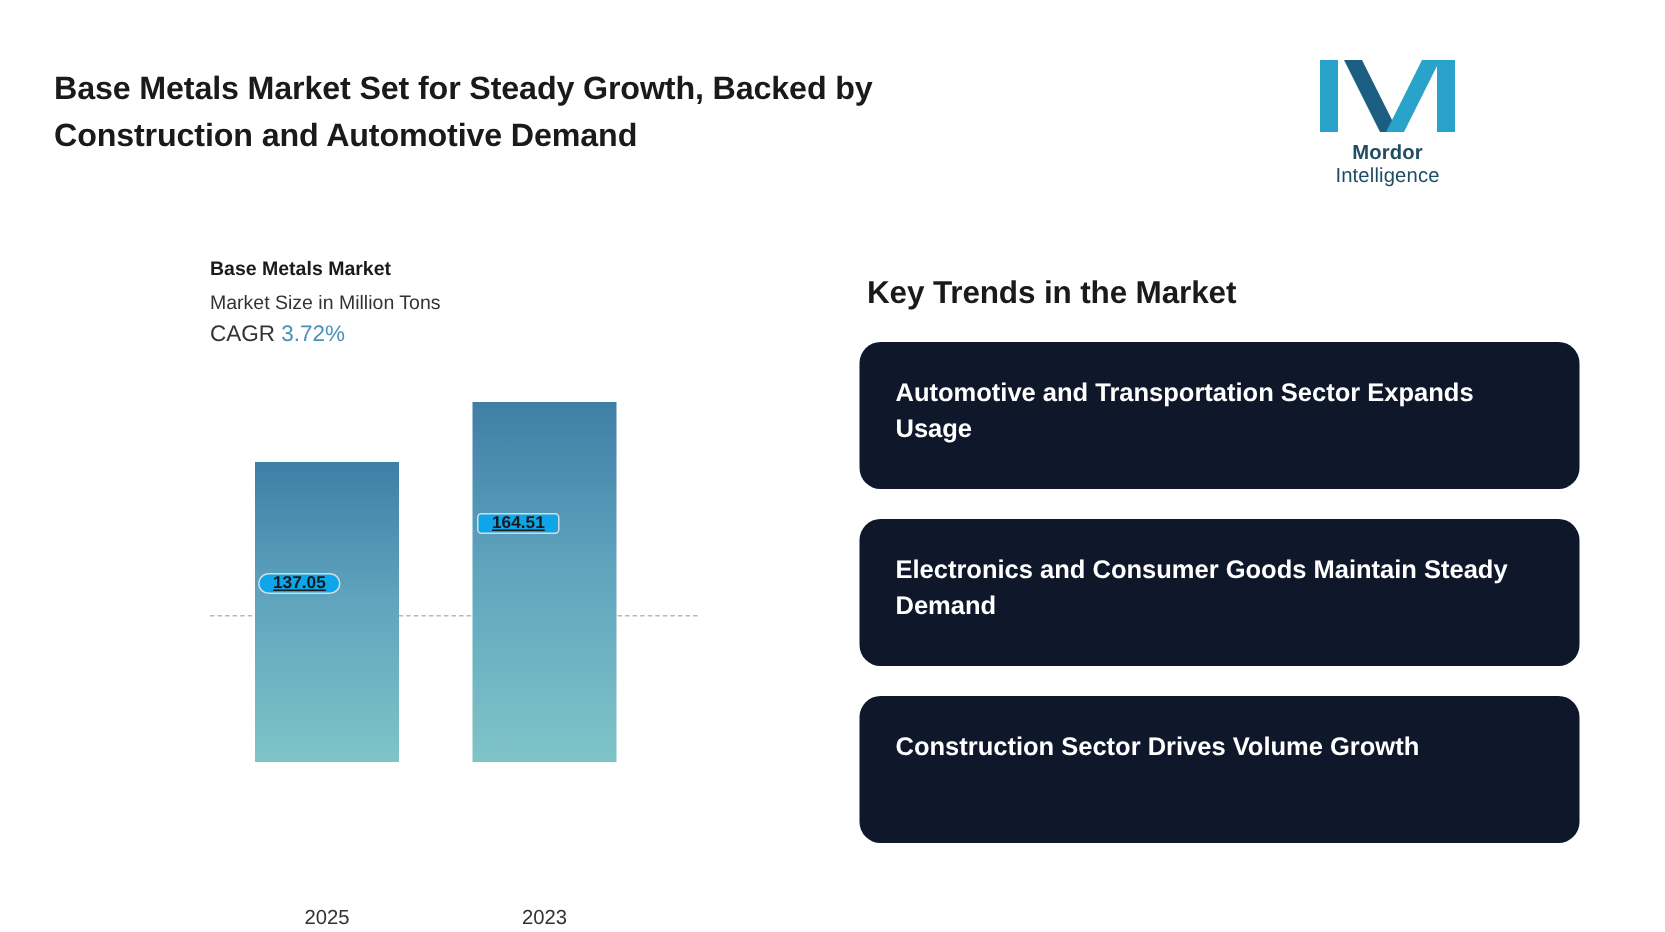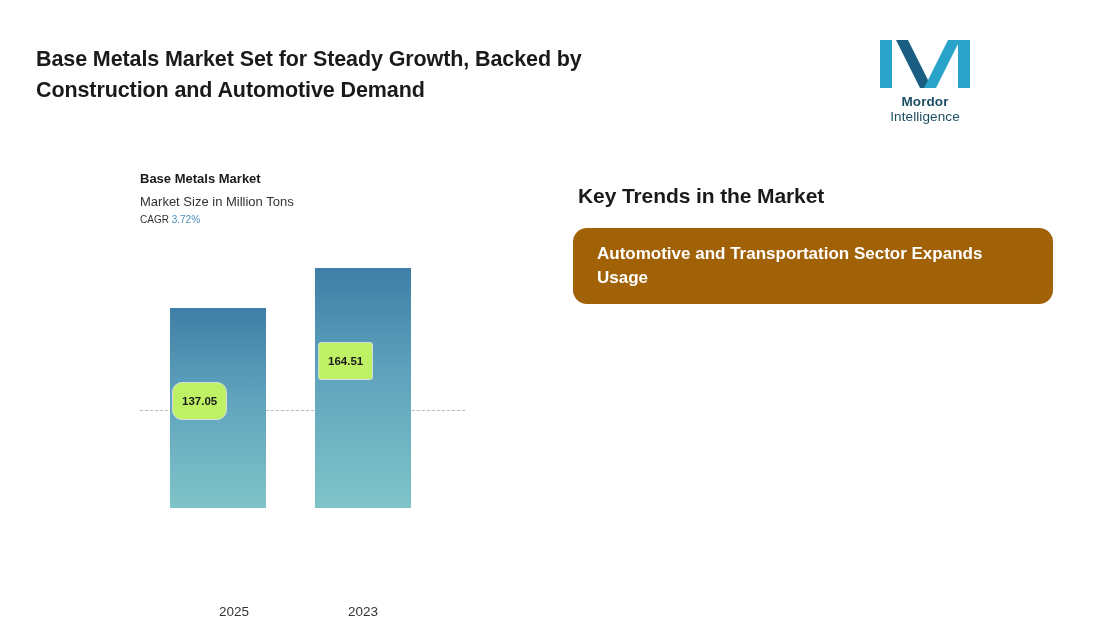--- a/index.html
+++ b/index.html
@@ -79,21 +79,21 @@
     position: absolute;
     left: 30px;
     top: 36px;
     font-size: 13px;
     color: #333333;
   }
   .chart-cagr {
     position: absolute;
     left: 30px;
     top: 56px;
-    font-size: 10px;
+    font-size: 15px;
     color: #333333;
   }
   .chart-cagr .cagr-value {
     color: #4a90b8;
   }
 
   .plot {
     position: absolute;
     left: 0;
     top: 90px;
@@ -111,72 +111,72 @@
     position: absolute;
     bottom: 0;
     width: 96px;
     background: linear-gradient(180deg, #3f7ea6 0%, #5fa3bd 45%, #7fc4c8 100%);
   }
   .bar-2025 { left: 60px; height: 200px; }
   .bar-2030 { left: 205px; height: 240px; }
 
   .bar-label {
     position: absolute;
-    background: #bef264;
+    background: #0ea5e9;
     border: 1px solid #d6dde1;
     border-radius: 3px;
     font-size: 11.5px;
     font-weight: bold;
     color: #1a1a1a;
-    padding: 12px 9px;
+    padding: 0 9px;
     text-align: center;
+    text-decoration: underline;
   }
   .label-2025 { left: 62px; top: 134px; border-radius: 10px; }
   .label-2030 { left: 208px; top: 94px; }
 
   .x-label {
     position: absolute;
     top: 356px;
     width: 110px;
     text-align: center;
     font-size: 13.5px;
     color: #333333;
   }
-  .x-2025 { left: 69px; }
+  .x-2025 { left: 53px; }
   .x-2030 { left: 198px; }
 
   
   .trends {
     position: absolute;
     left: 562px;
     top: 176px;
     width: 480px;
     margin-left: 11px;
   }
   .trends-title {
     font-size: 21px;
     font-weight: bold;
     color: #1a1a1a;
     margin: 8px 0 0 5px;
     letter-spacing: -0.1px;
   }
   .trend-card {
     margin-top: 20px;
-    background: #a16207;
+    background: #0f172a;
     border-radius: 14px;
     color: #ffffff;
     font-size: 17px;
     font-weight: bold;
     line-height: 1.42;
-    padding: 11px 24px;
+    padding: 22px 24px;
     width: 432px;
     box-sizing: content-box;
     min-height: 54px;
     display: flex;
-    align-items: center;
   }
   .trend-card span { display: block; }
 </style>
 </head>
 <body>
 
 <div class="header">
   <div class="header-title">Base Metals Market Set for Steady Growth, Backed by Construction and Automotive Demand</div>
 
   <div class="logo-block">
@@ -216,13 +216,19 @@
 
   </div>
 </div>
 
 <div class="trends">
   <div class="trends-title">Key Trends in the Market</div>
 
   <div class="trend-card">
     <span>Automotive and Transportation Sector Expands Usage</span>
   </div>
+  <div class="trend-card">
+    <span>Electronics and Consumer Goods Maintain Steady Demand</span>
+  </div>
+  <div class="trend-card">
+    <span>Construction Sector Drives Volume Growth</span>
+  </div>
 </div>
 
 </body></html>

